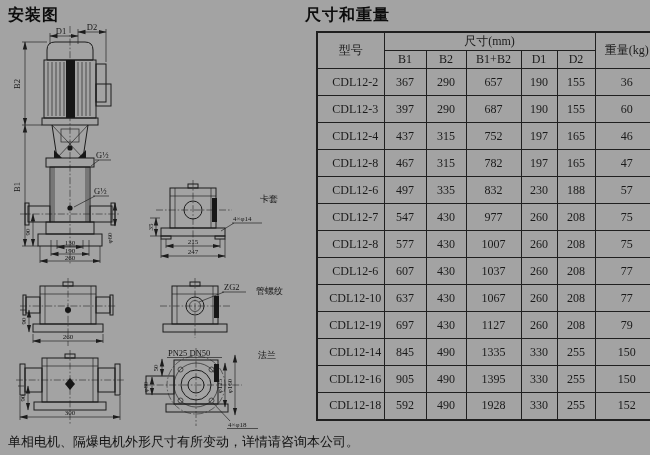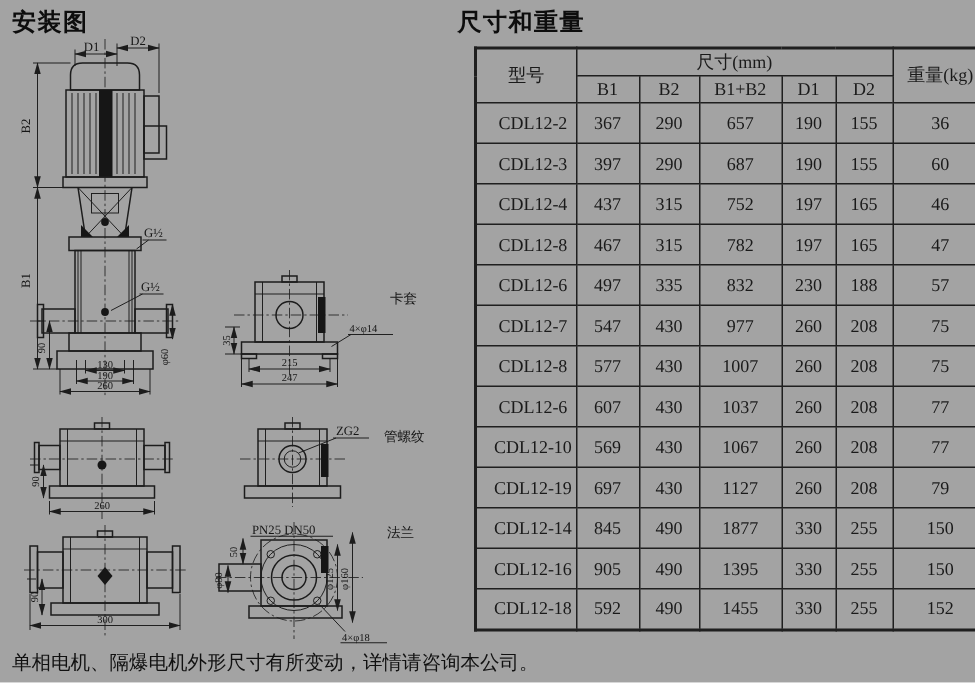--- a/index.html
+++ b/index.html
@@ -383,59 +383,59 @@
           <td class="model">CDL12-6</td>
           <td>607</td>
           <td>430</td>
           <td>1037</td>
           <td>260</td>
           <td>208</td>
           <td>77</td>
         </tr>
         <tr>
           <td class="model">CDL12-10</td>
-          <td>569</td>
+          <td>637</td>
           <td>430</td>
           <td>1067</td>
           <td>260</td>
           <td>208</td>
           <td>77</td>
         </tr>
         <tr>
           <td class="model">CDL12-19</td>
           <td>697</td>
           <td>430</td>
           <td>1127</td>
           <td>260</td>
           <td>208</td>
           <td>79</td>
         </tr>
         <tr>
           <td class="model">CDL12-14</td>
           <td>845</td>
           <td>490</td>
-          <td>1877</td>
+          <td>1335</td>
           <td>330</td>
           <td>255</td>
           <td>150</td>
         </tr>
         <tr>
           <td class="model">CDL12-16</td>
           <td>905</td>
           <td>490</td>
           <td>1395</td>
           <td>330</td>
           <td>255</td>
           <td>150</td>
         </tr>
         <tr>
           <td class="model">CDL12-18</td>
           <td>592</td>
           <td>490</td>
-          <td>1455</td>
+          <td>1928</td>
           <td>330</td>
           <td>255</td>
           <td>152</td>
         </tr>
       </tbody>
   </table>
 
   <div class="footer-note">单相电机、隔爆电机外形尺寸有所变动，详情请咨询本公司。</div>
 </div>
 

